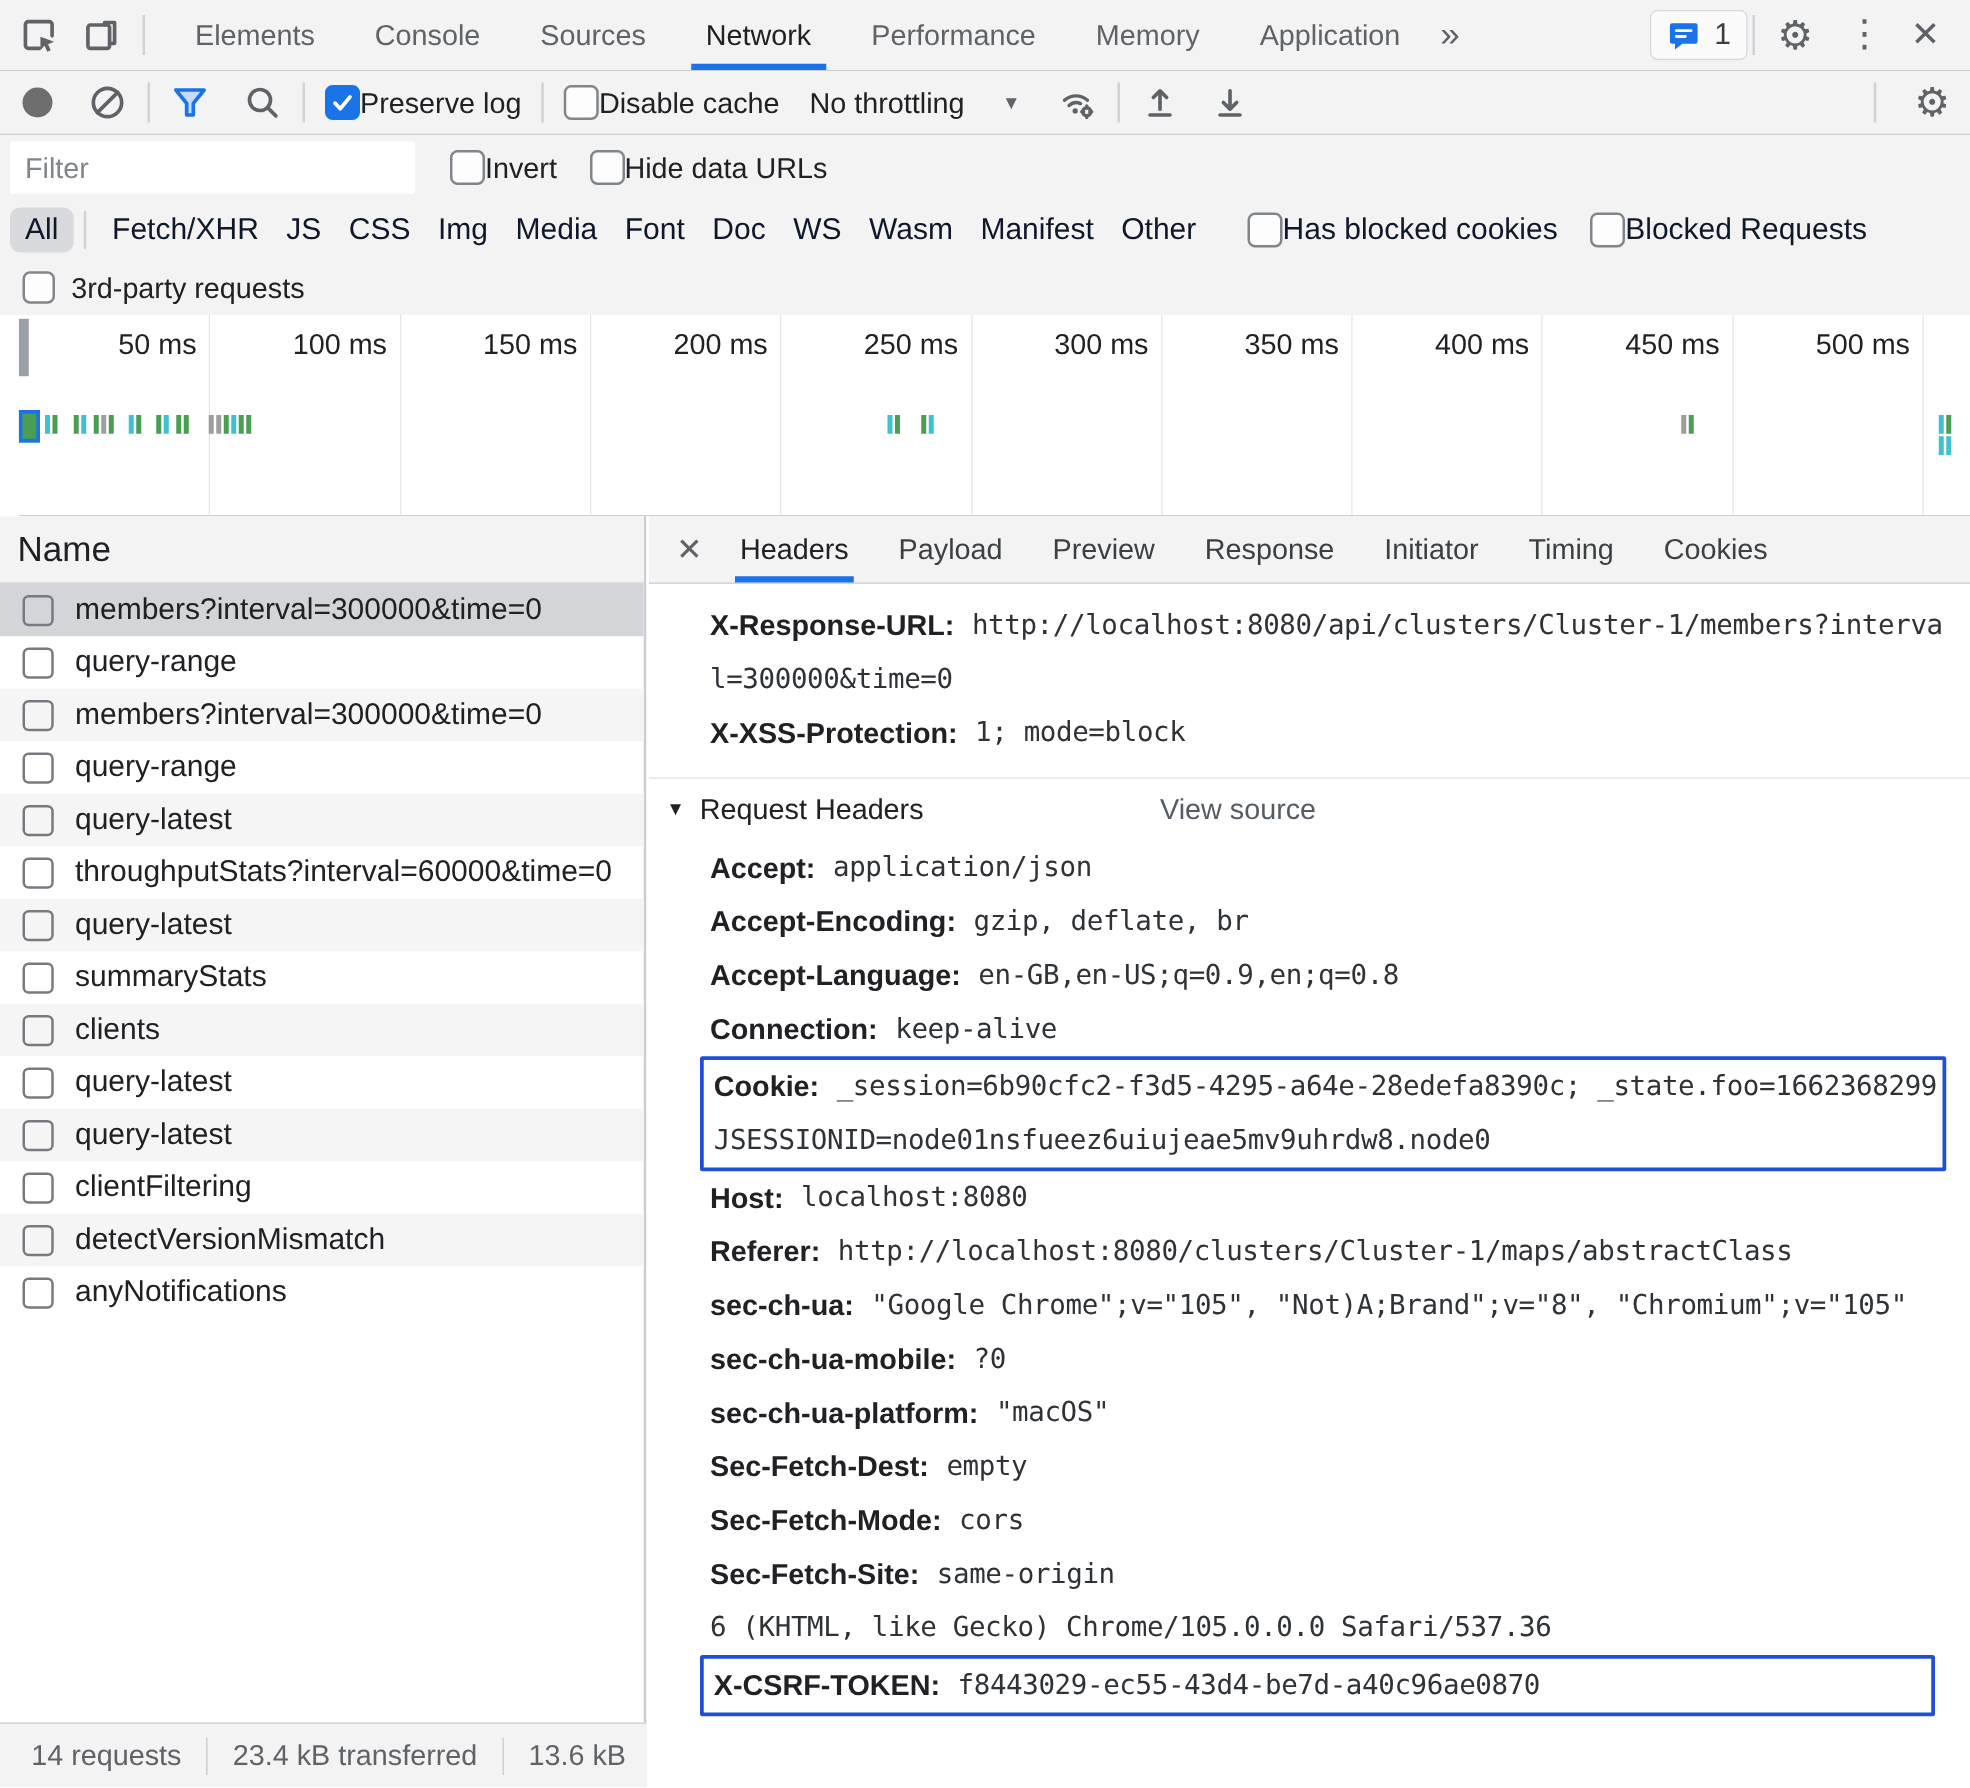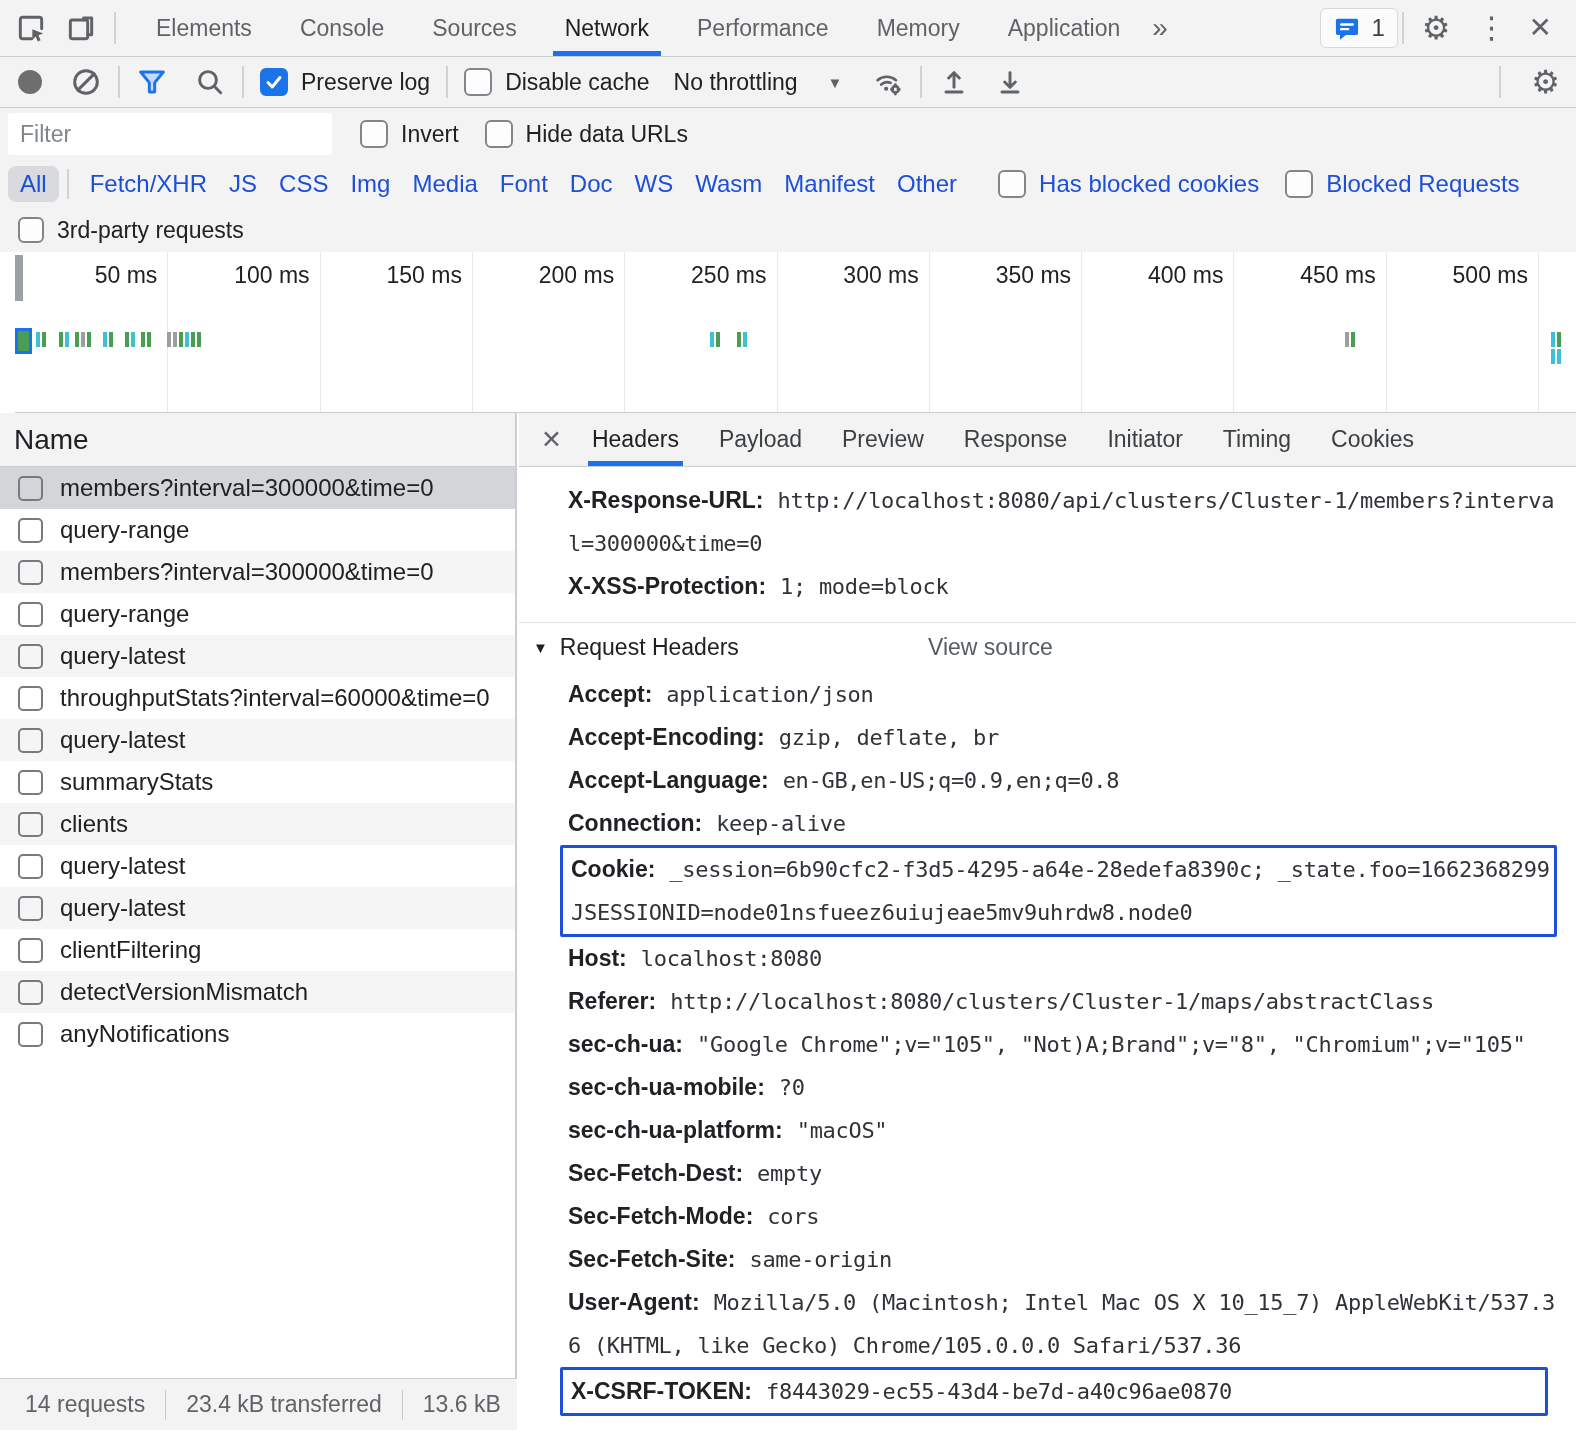--- a/index.html
+++ b/index.html
@@ -28,31 +28,31 @@
   .kebab-glyph { font-size:30px; margin:0 12px; }
   .close-glyph { font-size:28px; margin:0 10px; }
   
   .toolbar { position:absolute; left:0; top:57px; width:1576px; height:51px; background:#f3f3f3;
     border-bottom:1px solid #cacdd1; display:flex; align-items:center; padding-left:18px; font-size:23px; }
   .record-dot { width:24px; height:24px; border-radius:50%; background:#6e6e6e; flex:none; }
   .tool-ic { width:32px; height:32px; flex:none; display:flex; align-items:center; justify-content:center; }
   .cb { width:28px; height:28px; border:2px solid #80868b; border-radius:6px; background:#fdfdfd; flex:none;
     display:flex; align-items:center; justify-content:center; }
   .cb.checked { background:#1a73e8; border-color:#1a73e8; }
-  .cbgroup { display:flex; align-items:center; gap:13px; }
+  .cbgroup { display:flex; align-items:center; gap:0; }
   .caret { font-size:15px; color:#5f6368; }
   
   .filterrow { position:absolute; left:0; top:108px; width:1576px; height:52px; background:#f3f3f3;
     display:flex; align-items:center; font-size:23px; }
   .filter-input { width:324px; height:42px; margin-left:8px; border:none; outline:none; background:#fff;
     border-radius:2px; padding:0 12px; font-size:23px; font-family:"Liberation Sans",sans-serif; color:#202124; }
   .filter-input::placeholder { color:#80868b; }
   
   .typerow { position:absolute; left:0; top:160px; width:1576px; height:48px; background:#f3f3f3;
-    display:flex; align-items:center; padding-left:8px; font-size:24px; color:#1d4ed8; }
+    display:flex; align-items:center; padding-left:8px; font-size:24px; color:#0f172a; }
   #type-filters { display:flex; align-items:center; }
   .tpill { margin:0 11px; cursor:default; }
   .tpill.active { background:#d8dadd; border-radius:8px; padding:4px 12px; margin:0 0 0 0; }
   .typerow .vsep { height:30px; margin:0 10px 0 8px; }
   
   .thirdrow { position:absolute; left:0; top:208px; width:1576px; height:44px; background:#f3f3f3;
     display:flex; align-items:center; padding-left:18px; gap:13px; font-size:23px; }
   
   .overview { position:absolute; left:15px; top:252px; width:1576px; height:161px; background:#fff;
     border-bottom:1px solid #cacdd1; overflow:hidden; }
@@ -484,24 +484,20 @@
         </div>
         <div class="hrow">
           <span class="hname">Sec-Fetch-Mode:</span>
           <span class="hval">cors</span>
         </div>
         <div class="hrow">
           <span class="hname">Sec-Fetch-Site:</span>
           <span class="hval">same-origin</span>
         </div>
         <div class="hrow">
-          <span class="hname">User-Agent:</span>
-          <span class="hval">Mozilla/5.0 (Macintosh; Intel Mac OS X 10_15_7) AppleWebKit/537.3</span>
-        </div>
-        <div class="hrow">
           <span class="hval">6 (KHTML, like Gecko) Chrome/105.0.0.0 Safari/537.36</span>
         </div>
         <div class="hl csrf">
           <div class="hrow">
             <span class="hname">X-CSRF-TOKEN:</span>
             <span class="hval">f8443029-ec55-43d4-be7d-a40c96ae0870</span>
           </div>
         </div>
       </div>
   </section>

